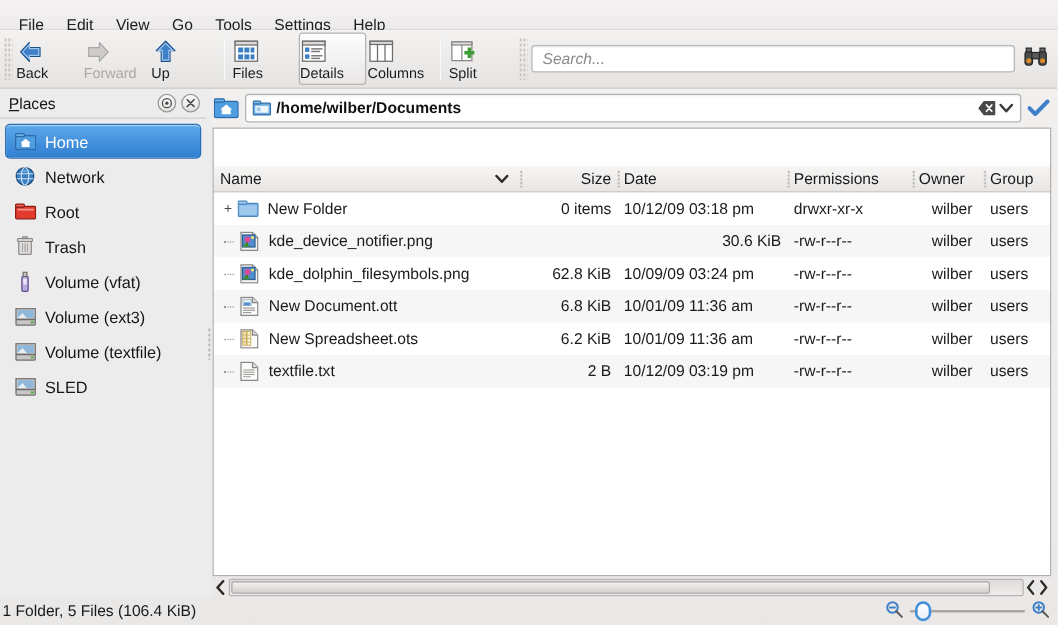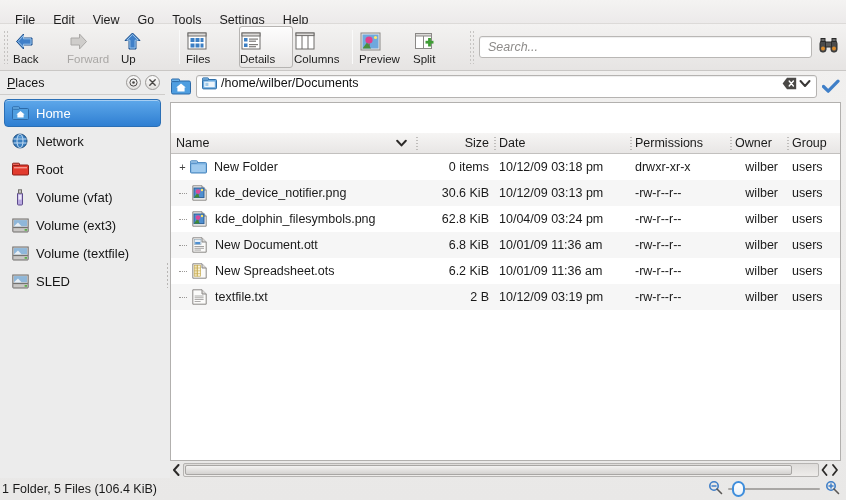--- a/index.html
+++ b/index.html
@@ -231,22 +231,24 @@
     display: flex; align-items: center; justify-content: center;
     cursor: default;
   }
   .url-field {
     flex: 1;
     height: 23px;
     background: #fff;
     border: 1px solid #b5b3b1;
     border-radius: 3px;
     display: flex;
+    align-items: center;
     padding: 0 3px 0 4px;
     box-shadow: inset 0 1px 1px rgba(0,0,0,.07);
+    font-weight: bold;
   }
   .url-icon { width: 16px; height: 16px; margin-right: 4px; display:flex; align-items:center; justify-content:center;}
   .url-text {
     flex: 1;
     font-size: 12.5px;
     color: #111;
     white-space: nowrap;
     overflow: hidden;
   }
   .url-clear, .url-drop {
@@ -500,33 +502,20 @@
           <rect x="1" y="1" width="18" height="2.6" fill="#dcdad8" stroke="#6e6c6a"></rect>
           <line x1="7" y1="3.6" x2="7" y2="17" stroke="#6e6c6a"></line>
           <line x1="13" y1="3.6" x2="13" y2="17" stroke="#6e6c6a"></line>
         </svg>
       </span>
       <span class="tlabel">Columns</span>
     </div>
 
     <div class="tb-sep"></div>
 
-    <div class="tbtn">
-      <span class="ticon">
-        <svg width="21" height="19" viewBox="0 0 21 19">
-          <rect x="1" y="1" width="19" height="17" fill="#e9e7e5" stroke="#8a8886"></rect>
-          <rect x="2.5" y="2.5" width="16" height="14" fill="#6fa8de"></rect>
-          <circle cx="9" cy="8" r="3.6" fill="#e0408c"></circle>
-          <path d="M9 11.6 L9 15" stroke="#7a3f12" stroke-width="1"></path>
-          <path d="M2.5 16.5 L7 10.5 L11 16.5 Z" fill="#4a8f3c"></path>
-          <circle cx="15.5" cy="5.5" r="1.6" fill="#ffe86b"></circle>
-        </svg>
-      </span>
-      <span class="tlabel">Preview</span>
-    </div>
 
     <div class="tbtn">
       <span class="ticon">
         <svg width="21" height="19" viewBox="0 0 21 19">
           <rect x="1.5" y="1.5" width="16" height="15" fill="#fff" stroke="#8a8886"></rect>
           <rect x="1.5" y="1.5" width="16" height="2.5" fill="#dcdad8" stroke="#8a8886"></rect>
           <line x1="9.5" y1="4" x2="9.5" y2="16.5" stroke="#8a8886"></line>
           <path d="M15 7 L18 7 L18 4.5 L20 4.5 L20 7 L23 7" fill="none"></path>
           <g transform="translate(11.5,6)">
             <rect x="2.6" y="0" width="2.8" height="8.5" fill="#3f9c35"></rect>
@@ -604,20 +593,33 @@
           <span class="place-icon">
             <svg width="17" height="15" viewBox="0 0 17 15">
               <rect x="0.5" y="3" width="16" height="10" rx="1" fill="#e23b2e" stroke="#8c1d16"></rect>
               <rect x="0.5" y="1.2" width="7" height="2.4" rx="0.8" fill="#ef6257" stroke="#8c1d16"></rect>
               <rect x="2" y="5" width="13" height="1.4" fill="#f6968d"></rect>
             </svg>
           </span>
           <span class="place-label">Root</span>
         </div>
 
+        <div class="place">
+          <span class="place-icon">
+            <svg width="14" height="16" viewBox="0 0 14 16">
+              <rect x="2" y="3.5" width="10" height="11" rx="1" fill="#e3e1df" stroke="#8a8886"></rect>
+              <rect x="1" y="1.8" width="12" height="2.2" rx="0.8" fill="#f2f0ee" stroke="#8a8886"></rect>
+              <line x1="5" y1="5.5" x2="5" y2="12.8" stroke="#a9a7a5"></line>
+              <line x1="7" y1="5.5" x2="7" y2="12.8" stroke="#a9a7a5"></line>
+              <line x1="9" y1="5.5" x2="9" y2="12.8" stroke="#a9a7a5"></line>
+              <rect x="5.2" y="0.4" width="3.6" height="1.4" fill="#c9c7c5" stroke="#8a8886"></rect>
+            </svg>
+          </span>
+          <span class="place-label">Trash</span>
+        </div>
 
         <div class="place">
           <span class="place-icon">
             <svg width="10" height="17" viewBox="0 0 10 17">
               <rect x="2.5" y="4" width="5" height="12" rx="1" fill="#b9a9e0" stroke="#5d4b8c"></rect>
               <rect x="3.5" y="0.8" width="3" height="3.4" fill="#c9c7c5" stroke="#6f6d6b"></rect>
               <rect x="3.5" y="6" width="3" height="4.6" fill="#ece7f8"></rect>
             </svg>
           </span>
           <span class="place-label">Volume (vfat)</span>
@@ -771,21 +773,20 @@
                   <rect x="2" y="3" width="10" height="9.6" fill="#4f8fd0" stroke="#2d5f96"></rect>
                   <circle cx="6" cy="6.6" r="2.4" fill="#d94a9a"></circle>
                   <path d="M6 9 L6 11.6" stroke="#7a4a14"></path>
                   <path d="M2 12.6 L5 8.6 L8 12.6 Z" fill="#3f8c33"></path>
                   <circle cx="10" cy="5" r="1.2" fill="#ffe56b"></circle>
                 </svg>
               </span>
               <span>kde_device_notifier.png</span>
             </div>
             <div class="cell c-size">30.6 KiB</div>
-            <div class="cell c-date">10/12/09 03:13 pm</div>
             <div class="cell c-perm">-rw-r--r--</div>
             <div class="cell c-owner">wilber</div>
             <div class="cell c-group">users</div>
           </div>
 
           <div class="row odd">
             <div class="cell c-name">
               <span class="treeline">
                   <i></i>
                 </span>
@@ -796,21 +797,21 @@
                   <rect x="2" y="3" width="10" height="9.6" fill="#4f8fd0" stroke="#2d5f96"></rect>
                   <circle cx="6" cy="6.6" r="2.4" fill="#d94a9a"></circle>
                   <path d="M6 9 L6 11.6" stroke="#7a4a14"></path>
                   <path d="M2 12.6 L5 8.6 L8 12.6 Z" fill="#3f8c33"></path>
                   <circle cx="10" cy="5" r="1.2" fill="#ffe56b"></circle>
                 </svg>
               </span>
               <span>kde_dolphin_filesymbols.png</span>
             </div>
             <div class="cell c-size">62.8 KiB</div>
-            <div class="cell c-date">10/04/09 03:24 pm</div>
+            <div class="cell c-date">10/09/09 03:24 pm</div>
             <div class="cell c-perm">-rw-r--r--</div>
             <div class="cell c-owner">wilber</div>
             <div class="cell c-group">users</div>
           </div>
 
           <div class="row even">
             <div class="cell c-name">
               <span class="treeline">
                   <i></i>
                 </span>

